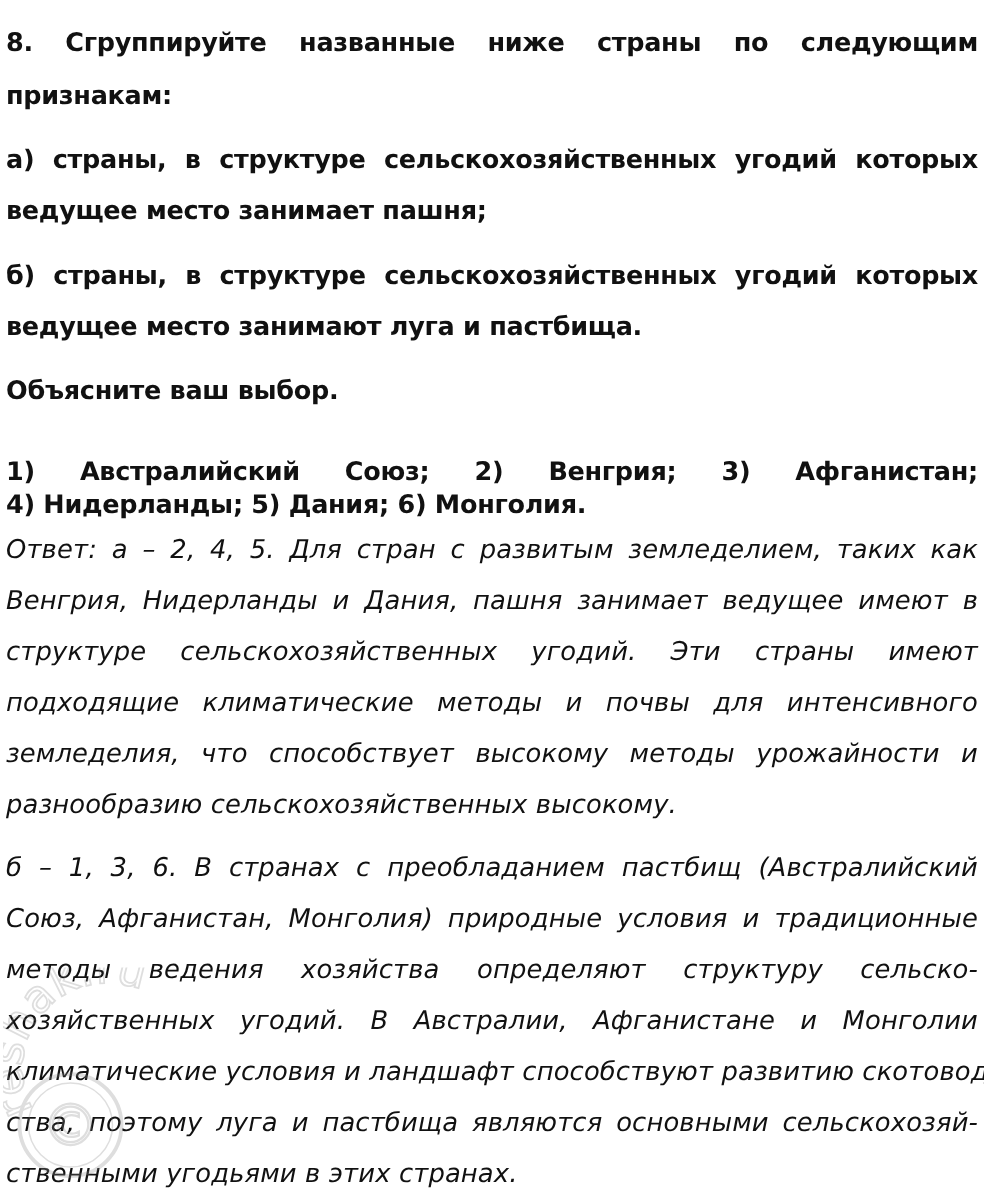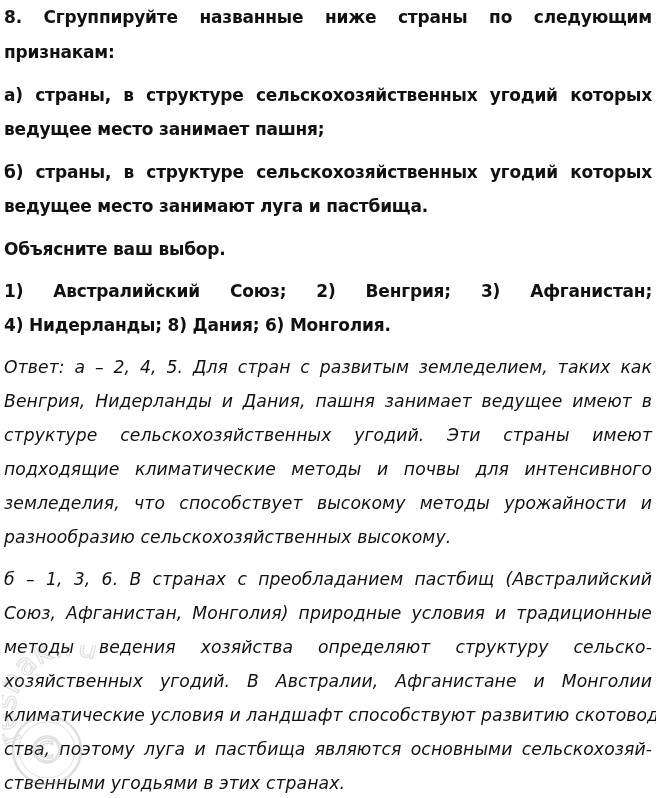--- a/index.html
+++ b/index.html
@@ -31,20 +31,21 @@
       text-align: justify;
       text-align-last: justify;
     }
     .line.last {
       text-align-last: left;
     }
     .bold {
       font-weight: bold;
       font-size: 17px;
       letter-spacing: -0.2px;
+      margin-top: 12px;
     }
     .normal {
       font-weight: normal;
       font-size: 17.2px;
       letter-spacing: 0.1px;
       font-style: italic;
     }
     .watermark {
       position: absolute;
       left: 2px;
@@ -61,22 +62,22 @@
 <div class="page">
 
   <div>
     <div class="line bold" style="top:6px">8. Сгруппируйте названные ниже страны по следующим</div>
     <div class="line bold last" style="top:41px">признакам:</div>
     <div class="line bold" style="top:84px">а) страны, в структуре сельскохозяйственных угодий которых</div>
     <div class="line bold last" style="top:118px">ведущее место занимает пашня;</div>
     <div class="line bold" style="top:161px">б) страны, в структуре сельскохозяйственных угодий которых</div>
     <div class="line bold last" style="top:195px">ведущее место занимают луга и пастбища.</div>
     <div class="line bold last" style="top:238px">Объясните ваш выбор.</div>
-    <div class="line bold" style="top:280px">1) Австралийский Союз; 2) Венгрия; 3) Афганистан;</div>
-    <div class="line bold last" style="top:314px">4) Нидерланды; 8) Дания; 6) Монголия.</div>
+    <div class="line bold" style="top:292px">1) Австралийский Союз; 2) Венгрия; 3) Афганистан;</div>
+    <div class="line bold last" style="top:314px">4) Нидерланды; 5) Дания; 6) Монголия.</div>
   </div>
 
   <div>
     <div class="line normal" style="top:356px">Ответ: а – 2, 4, 5. Для стран с развитым земледелием, таких как</div>
     <div class="line normal" style="top:390px">Венгрия, Нидерланды и Дания, пашня занимает ведущее имеют в</div>
     <div class="line normal" style="top:424px">структуре сельскохозяйственных угодий. Эти страны имеют</div>
     <div class="line normal" style="top:458px">подходящие климатические методы и почвы для интенсивного</div>
     <div class="line normal" style="top:492px">земледелия, что способствует высокому методы урожайности и</div>
     <div class="line normal last" style="top:526px">разнообразию сельскохозяйственных высокому.</div>
   </div>

